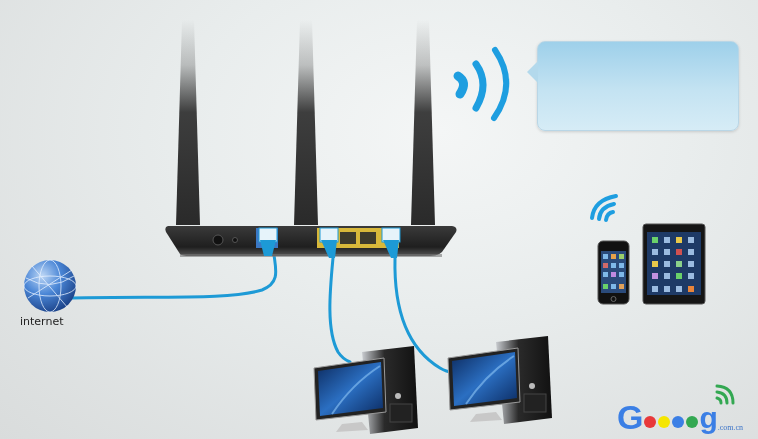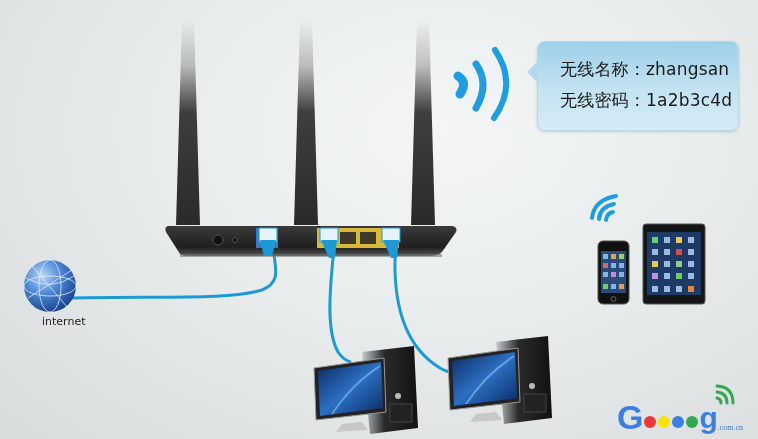--- a/index.html
+++ b/index.html
@@ -11,21 +11,21 @@
   svg{display:block;}
   .callout{position:absolute;left:537px;top:41px;width:200px;height:88px;
     border-radius:8px;border:1px solid #b9d6e6;
     background:linear-gradient(180deg,#9ed0ea 0%,#c4e3f2 55%,#d6ecf6 100%);
     box-shadow:0 1px 3px rgba(0,0,0,0.15);}
   .callout-tail{position:absolute;left:-11px;top:19px;width:0;height:0;
     border-top:11px solid transparent;border-bottom:11px solid transparent;border-right:11px solid #b3d9ec;}
   .callout .line{position:absolute;left:22px;font-size:17px;color:#1a1a1a;white-space:nowrap;letter-spacing:0.2px;}
   .callout .l1{top:16px;}
   .callout .l2{top:47px;}
-  .internet-label{position:absolute;left:42px;top:315px;font-size:11px;color:#222;}
+  .internet-label{position:absolute;left:20px;top:315px;font-size:11px;color:#222;}
   .logo{position:absolute;left:617px;top:398px;height:36px;display:flex;align-items:flex-end;}
   .logo .G{font-family:"Liberation Sans",sans-serif;font-size:34px;font-weight:bold;color:#3b7fe5;line-height:34px;}
   .logo .dot{width:12px;height:12px;border-radius:50%;margin:0 1px 6px 1px;}
   .logo .g{font-family:"Liberation Sans",sans-serif;font-size:30px;font-weight:bold;color:#3b7fe5;line-height:30px;margin-bottom:1px;}
   .logo .dom{font-family:Liberation Serif, serif;font-size:8px;color:#3a73c8;margin-bottom:9px;}
 </style>
 </head>
 <body>
 
 <div id="stage">
@@ -86,22 +86,20 @@
   <svg class="abs" style="left:446px;top:42px" width="70" height="80">
     <g fill="none" stroke="#1e9ee0" stroke-linecap="round">
       <path d="M12 34 Q 22 40 14 52" stroke-width="9"></path>
       <path d="M30 22 Q 44 42 30 66" stroke-width="7"></path>
       <path d="M49 8 Q 72 42 48 76" stroke-width="6"></path>
     </g>
   </svg>
 
   <div class="callout">
     <div class="callout-tail"></div>
-    <div class="line l1">无线名称：zhangsan</div>
-    <div class="line l2">无线密码：1a2b3c4d</div>
   </div>
 
   <svg class="abs" style="left:22px;top:258px" width="56" height="56">
     <defs>
       <radialGradient id="gl" cx="0.35" cy="0.3" r="0.8">
         <stop offset="0" stop-color="#bcd6f5"></stop>
         <stop offset="0.45" stop-color="#4a86d6"></stop>
         <stop offset="1" stop-color="#15397e"></stop>
       </radialGradient>
     </defs>

